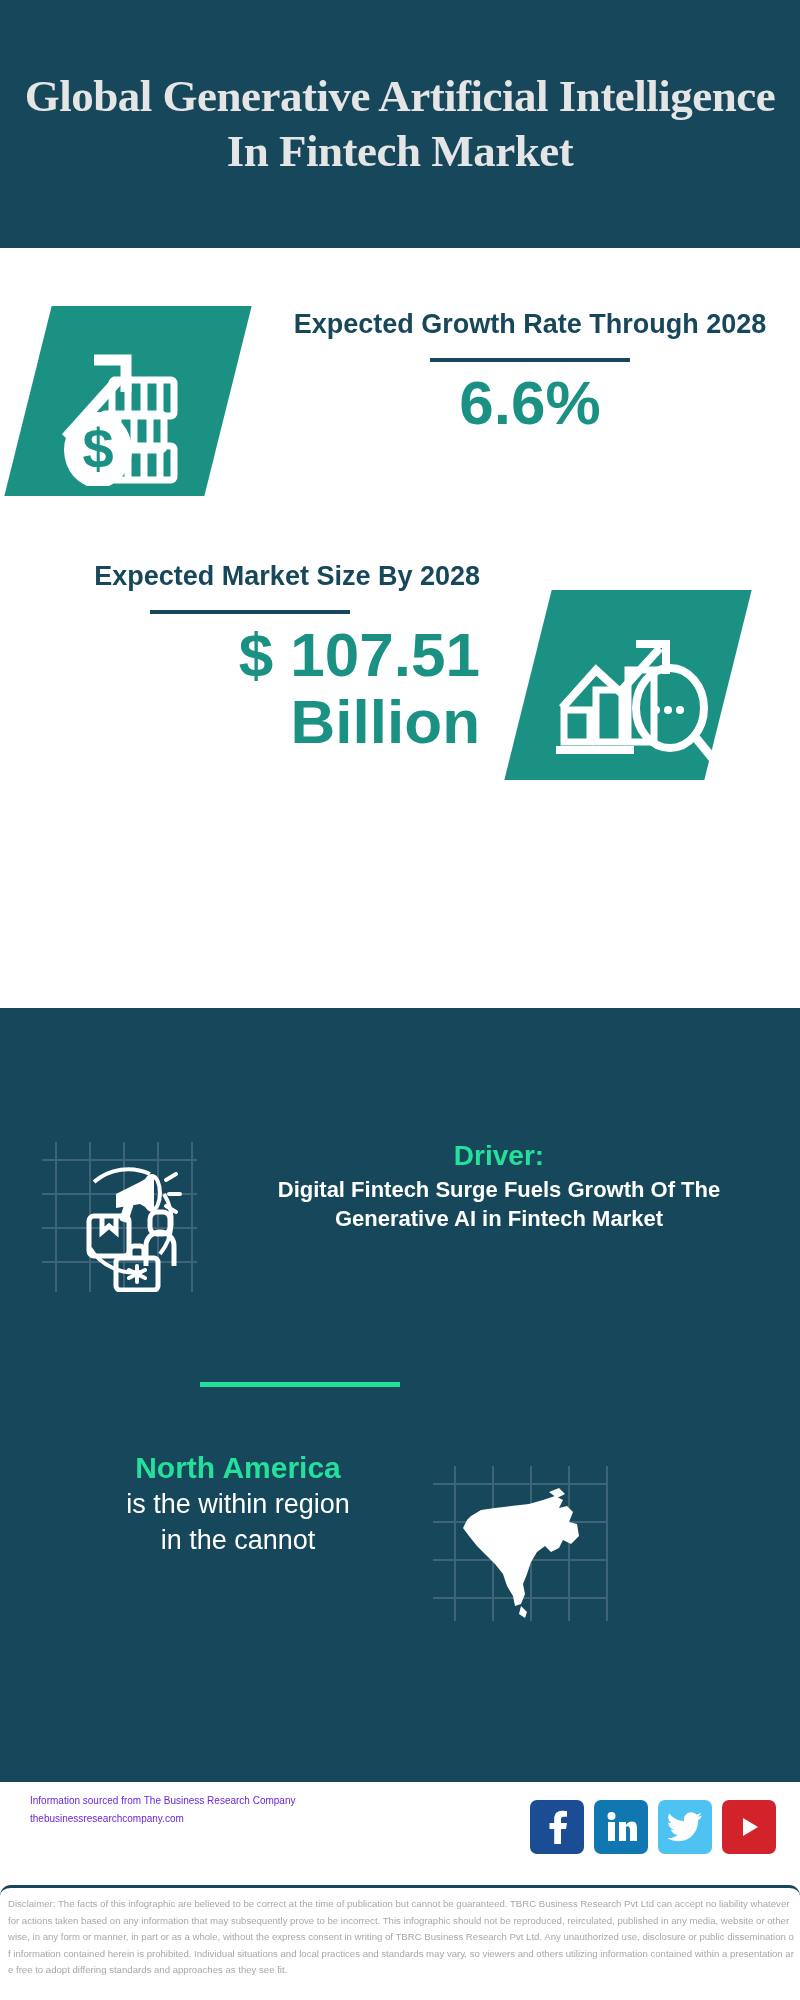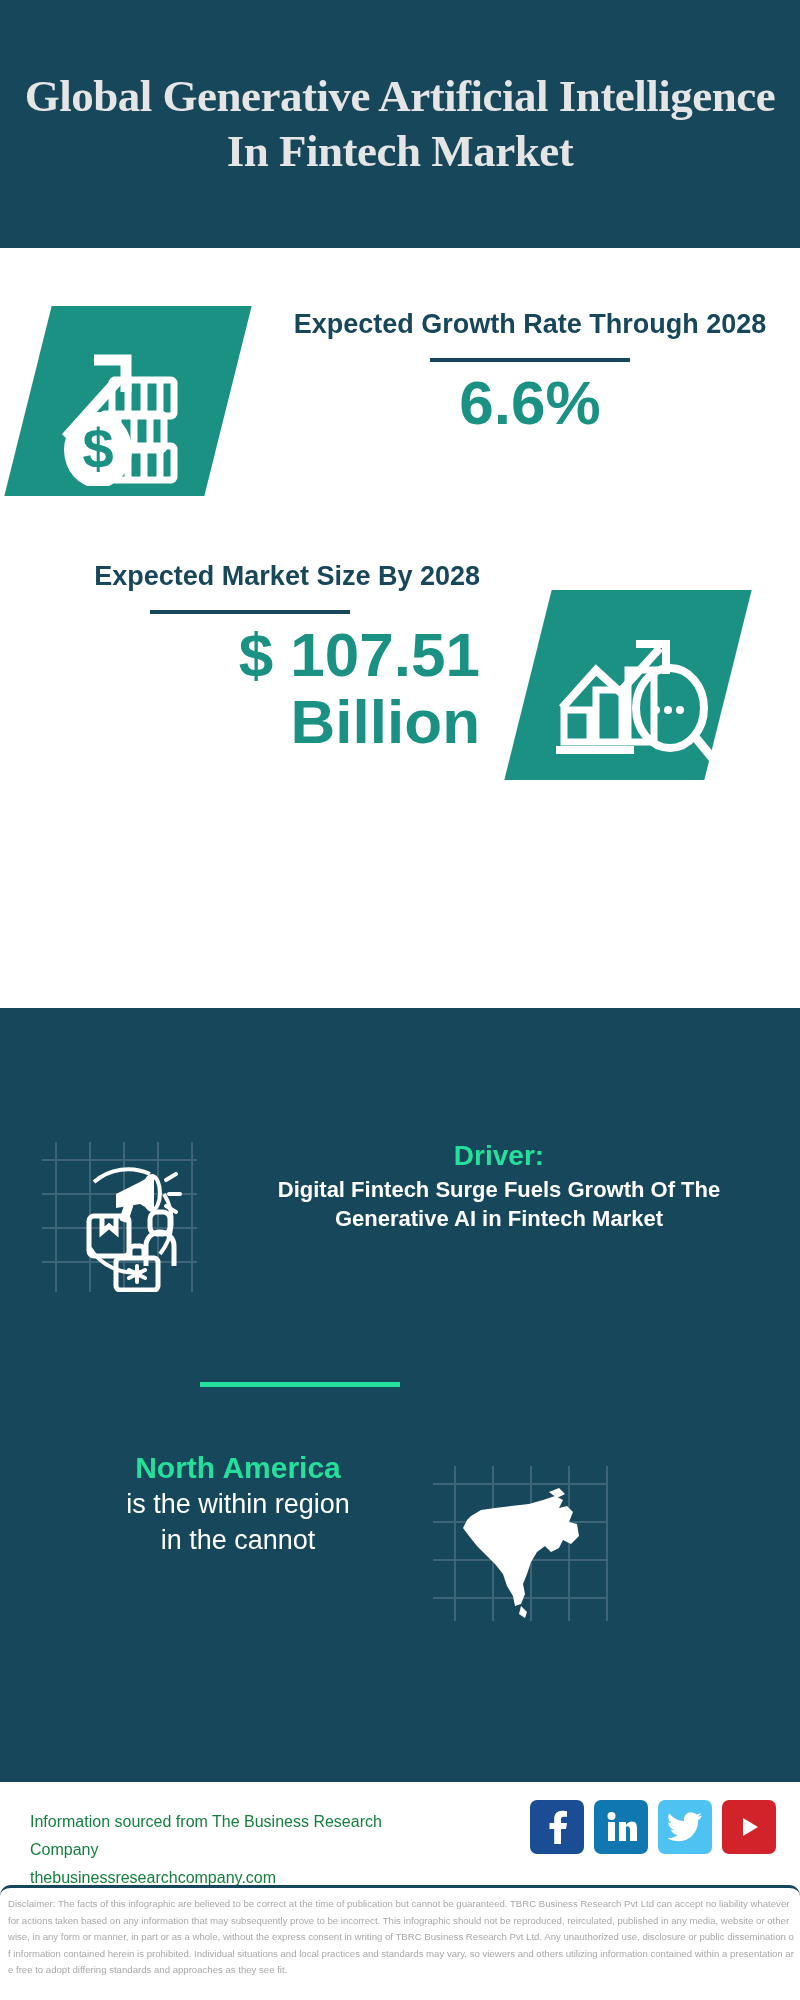--- a/index.html
+++ b/index.html
@@ -199,24 +199,24 @@
   .footer{
     position:absolute;
     left:0;top:1780px;
     width:800px;height:105px;
     background:#ffffff;
     border-top:2px solid #17475a;
     box-sizing:border-box;
   }
   .footer-text{
     position:absolute;
-    left:30px;top:26px;
+    left:30px;top:10px;
     width:420px;
-    color:#15803d;
-    font-size:16px;
+    color:#6d28d9;
+    font-size:10px;
     line-height:1.75;
   }
   .socials{
     position:absolute;
     right:24px;top:18px;
     display:flex;
     gap:10px;
   }
   .soc{
     width:54px;height:54px;

